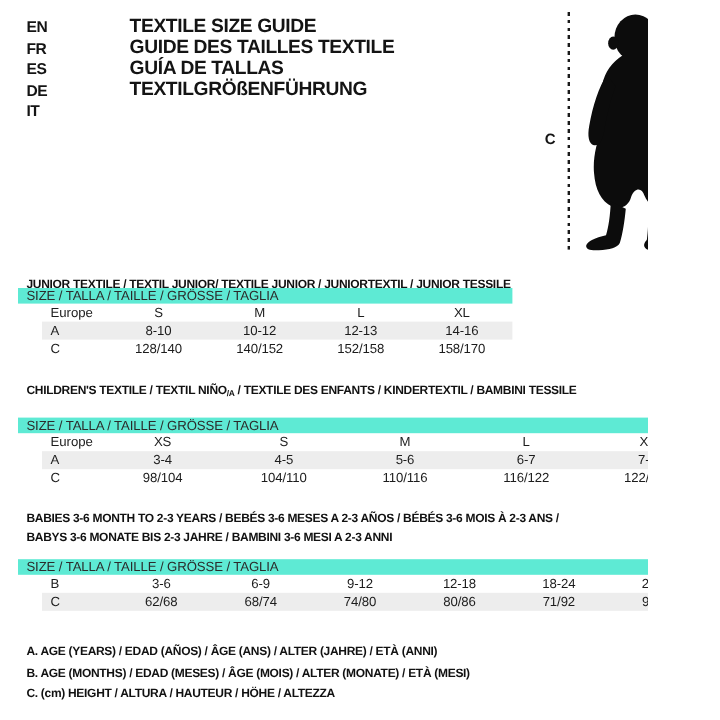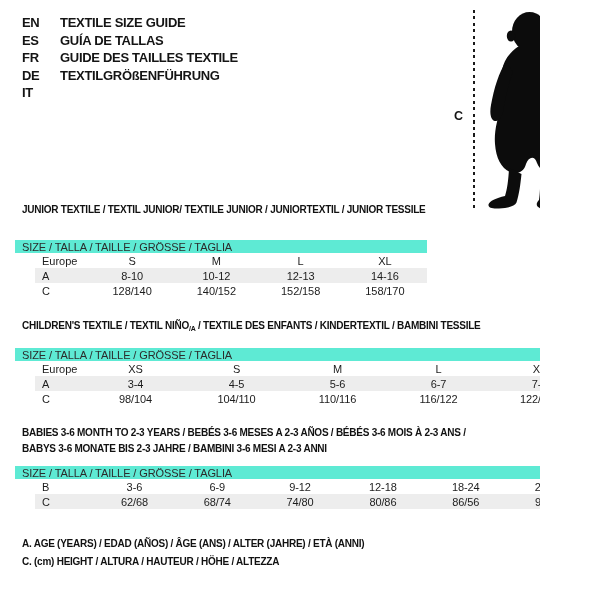--- a/index.html
+++ b/index.html
@@ -4,21 +4,21 @@
 <style>
   html,body{margin:0;padding:0;background:#fff;}
   .canvas{
     position:relative;width:540px;height:600px;background:#ffffff;overflow:hidden;
     font-family:"Liberation Sans",sans-serif;color:#141414;
   }
   
   .lang-block{position:absolute;left:22px;top:14px;}
   .lang-row{display:flex;height:17.5px;align-items:center;}
   .lang-code{width:38px;font-size:13px;font-weight:bold;letter-spacing:-0.3px;}
-  .lang-label{font-size:13px;font-weight:bold;letter-spacing:-0.3px;white-space:nowrap;}
+  .lang-label{font-size:16px;font-weight:bold;letter-spacing:-0.3px;white-space:nowrap;margin-left:48px;}
   
   .dash-line{position:absolute;left:473px;top:10px;width:2px;height:198px;
     background:repeating-linear-gradient(to bottom,#1a1a1a 0px,#1a1a1a 3px,transparent 3px,transparent 6.5px);}
   .c-label{position:absolute;left:454px;top:109px;font-size:12.5px;font-weight:bold;}
   .baby-svg{position:absolute;left:483px;top:10px;width:90px;height:200px;}
   
   .tbl-title{position:absolute;left:22px;margin:0;font-size:10px;font-weight:bold;
     letter-spacing:-0.25px;white-space:nowrap;color:#111;}
   .title-sub{font-size:7px;vertical-align:-2px;}
   .tbl{position:absolute;left:15px;}
@@ -26,45 +26,45 @@
   .t2,.t3{width:575px;}
   .size-bar{height:13px;background:#5eead4;display:flex;align-items:center;
     padding-left:7px;font-size:11px;letter-spacing:-0.1px;color:#2b2b2b;box-sizing:border-box;}
   .t-row{display:flex;height:15px;align-items:center;font-size:11px;color:#1c1c1c;margin-left:20px;}
   .t-row.stripe{background:#ededed;}
   .t-row .lbl{padding-left:7px;box-sizing:border-box;}
   .t1 .lbl{width:55px;}
   .t2 .lbl{width:50px;}
   .t3 .lbl{width:58px;}
   .t-row .val{flex:1;text-align:center;letter-spacing:-0.1px;}
-  .tbl1-title{top:204px;} .tbl1{top:240px;}
+  .tbl1-title{top:232px;} .tbl1{top:240px;}
   .tbl2-title{top:320px;} .tbl2{top:348px;}
   .tbl3-title{top:425px;line-height:16px;} .tbl3{top:466px;}
   
   .legend{position:absolute;left:22px;top:535px;}
   .legend-line{font-size:10px;font-weight:bold;letter-spacing:-0.25px;
     line-height:17.5px;white-space:nowrap;color:#111;}
 </style>
 </head>
 <body>
 
 <div class="canvas">
 
   <section class="lang-block">
     <div class="lang-row">
       <span class="lang-code">EN</span>
       <span class="lang-label">TEXTILE SIZE GUIDE</span>
     </div>
     <div class="lang-row">
+      <span class="lang-code">FR</span>
+      <span class="lang-label">GUIDE DES TAILLES TEXTILE</span>
+    </div>
+    <div class="lang-row">
       <span class="lang-code">ES</span>
       <span class="lang-label">GUÍA DE TALLAS</span>
-    </div>
-    <div class="lang-row">
-      <span class="lang-code">FR</span>
-      <span class="lang-label">GUIDE DES TAILLES TEXTILE</span>
     </div>
     <div class="lang-row">
       <span class="lang-code">DE</span>
       <span class="lang-label">TEXTILGRÖßENFÜHRUNG</span>
     </div>
     <div class="lang-row">
       <span class="lang-code">IT</span>
     </div>
   </section>
 
@@ -152,23 +152,24 @@
       <span class="val">12-18</span>
       <span class="val">18-24</span>
       <span class="val">24-36</span>
     </div>
     <div class="t-row stripe">
       <span class="lbl">C</span>
       <span class="val">62/68</span>
       <span class="val">68/74</span>
       <span class="val">74/80</span>
       <span class="val">80/86</span>
-      <span class="val">86/56</span>
+      <span class="val">71/92</span>
       <span class="val">92/98</span>
     </div>
   </div>
 
   <section class="legend">
     <div class="legend-line">A. AGE (YEARS) / EDAD (AÑOS) / ÂGE (ANS) / ALTER (JAHRE) / ETÀ (ANNI)</div>
+    <div class="legend-line">B. AGE (MONTHS) / EDAD (MESES) / ÂGE (MOIS) / ALTER (MONATE) / ETÀ (MESI)</div>
     <div class="legend-line">C. (cm) HEIGHT / ALTURA / HAUTEUR / HÖHE / ALTEZZA</div>
   </section>
 
 </div>
 
 </body></html>

